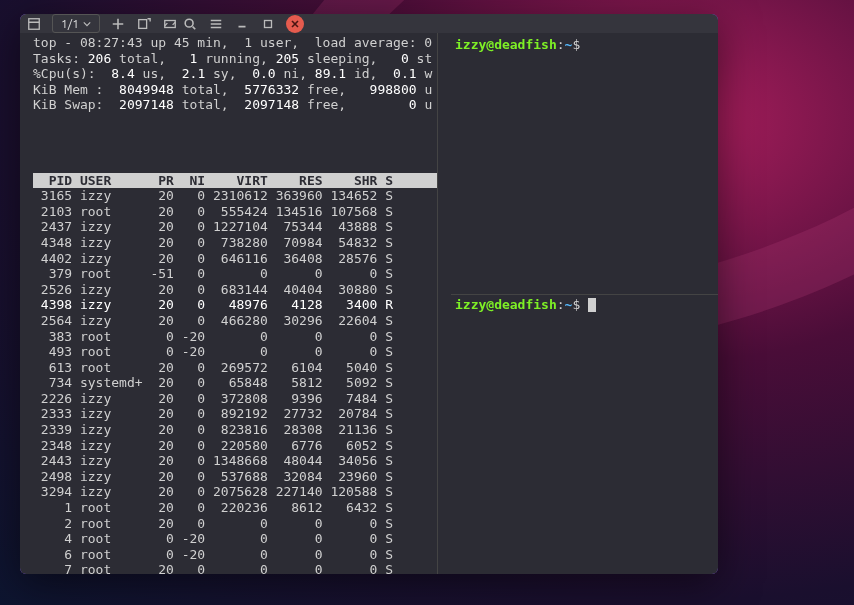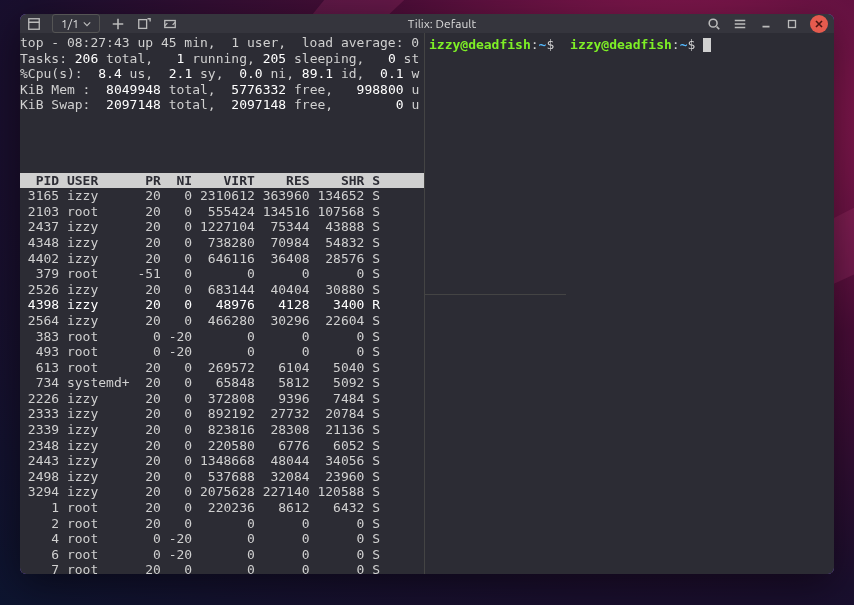--- a/index.html
+++ b/index.html
@@ -19,21 +19,21 @@
     border: 60px solid rgba(180, 60, 120, 0.25);
     border-radius: 50%;
     top: -200px;
     right: -300px;
     transform: rotate(-20deg);
   }
   .window {
     position: absolute;
     left: 20px;
     top: 14px;
-    width: 814px;
+    width: 698px;
     height: 560px;
     background: #8b5cf6;
     border-radius: 6px;
     box-shadow: 0 10px 40px rgba(0,0,0,0.5);
     display: flex;
     flex-direction: column;
     overflow: hidden;
   }
   .titlebar {
     height: 34px;
@@ -60,24 +60,24 @@
   .wc.close { background:#e55b4e; }
   .wc svg { width:10px; height:10px; }
   .panes {
     flex:1; display:flex; background:#2c2c34;
   }
   .pane {
     color:#d0d0d0;
     white-space:pre;
     line-height: 15.6px;
     overflow:hidden;
-    padding: 2px 0 0 0;
+    padding: 2px 0 0 13px;
   }
   .pane.left { width: 404px; border-right:1px solid #444; }
-  .pane.right { flex:1; display:flex; flex-direction:row; }
+  .pane.right { flex:1; display:flex; flex-direction:column; }
   .right-top { height: 255px; border-bottom:1px solid #444; padding:2px 4px;}
   .right-bot { flex:1; padding:2px 4px;}
   .hdr { background:#d0d0d0; color:#2c2c34; font-weight:bold;margin-top:44px;}
   .bold { font-weight:normal; color:#fff; }
   .prompt-user { color:#7ef026; font-weight:bold;}
   .prompt-path { color:#55baff; font-weight:bold;}
   .cursor {
     display:inline-block; width:8px; height:14px;
     background:#d0d0d0; vertical-align:text-bottom;
   }
@@ -112,21 +112,20 @@
             <path d="M12 2h3v3"></path>
           </svg>
       </span>
       <span class="tb-icon">
         <svg viewBox="0 0 16 16" fill="none" stroke="#bbb" stroke-width="1.5">
             <rect x="2" y="4" width="12" height="8"></rect>
             <path d="M2 10l3-3M14 6l-3 3"></path>
           </svg>
       </span>
     </div>
-    <div class="tb-center">Tilix: Default</div>
     <div class="tb-right">
       <span class="tb-icon">
         <svg viewBox="0 0 16 16" fill="none" stroke="#bbb" stroke-width="1.8">
             <circle cx="7" cy="7" r="4.5"></circle>
             <path d="M11 11l3 3"></path>
           </svg>
       </span>
       <span class="tb-icon">
         <svg viewBox="0 0 16 16" stroke="#bbb" stroke-width="1.8">
             <path d="M2 4h12M2 8h12M2 12h12"></path>

